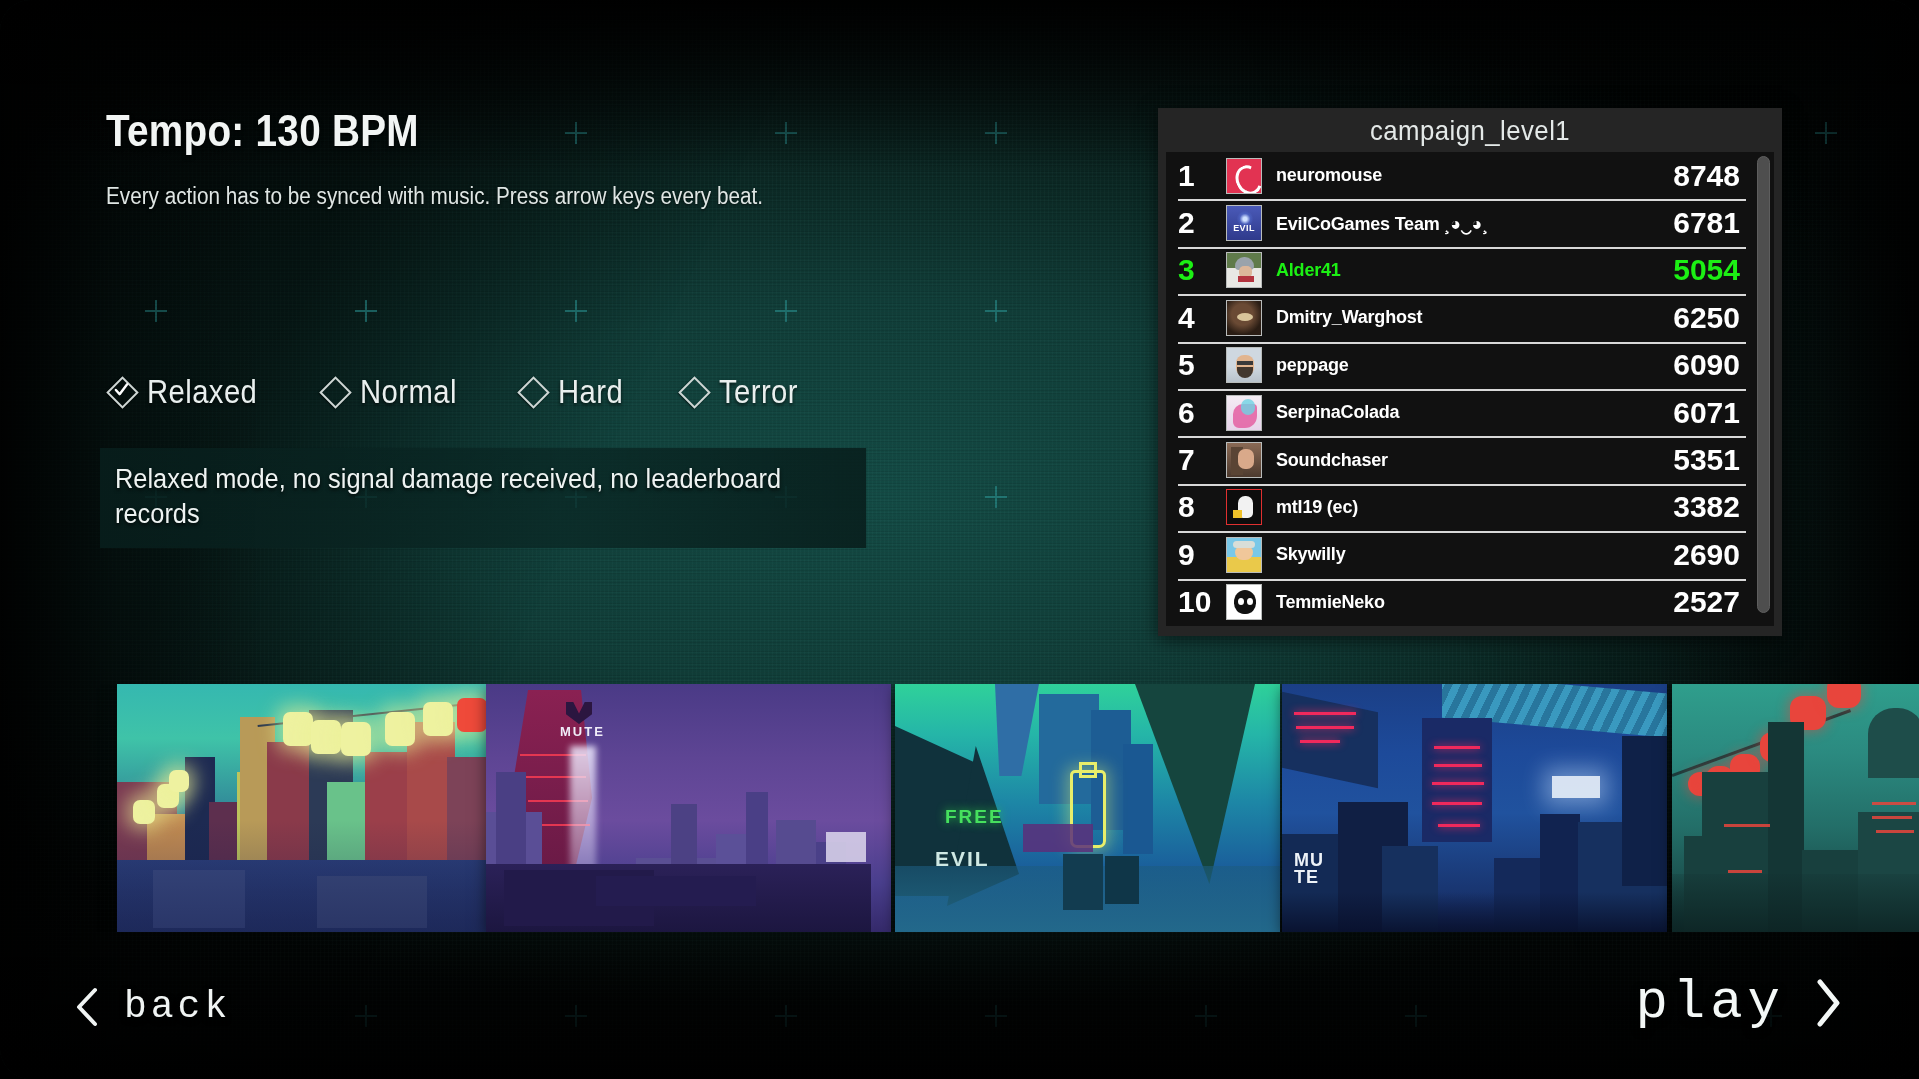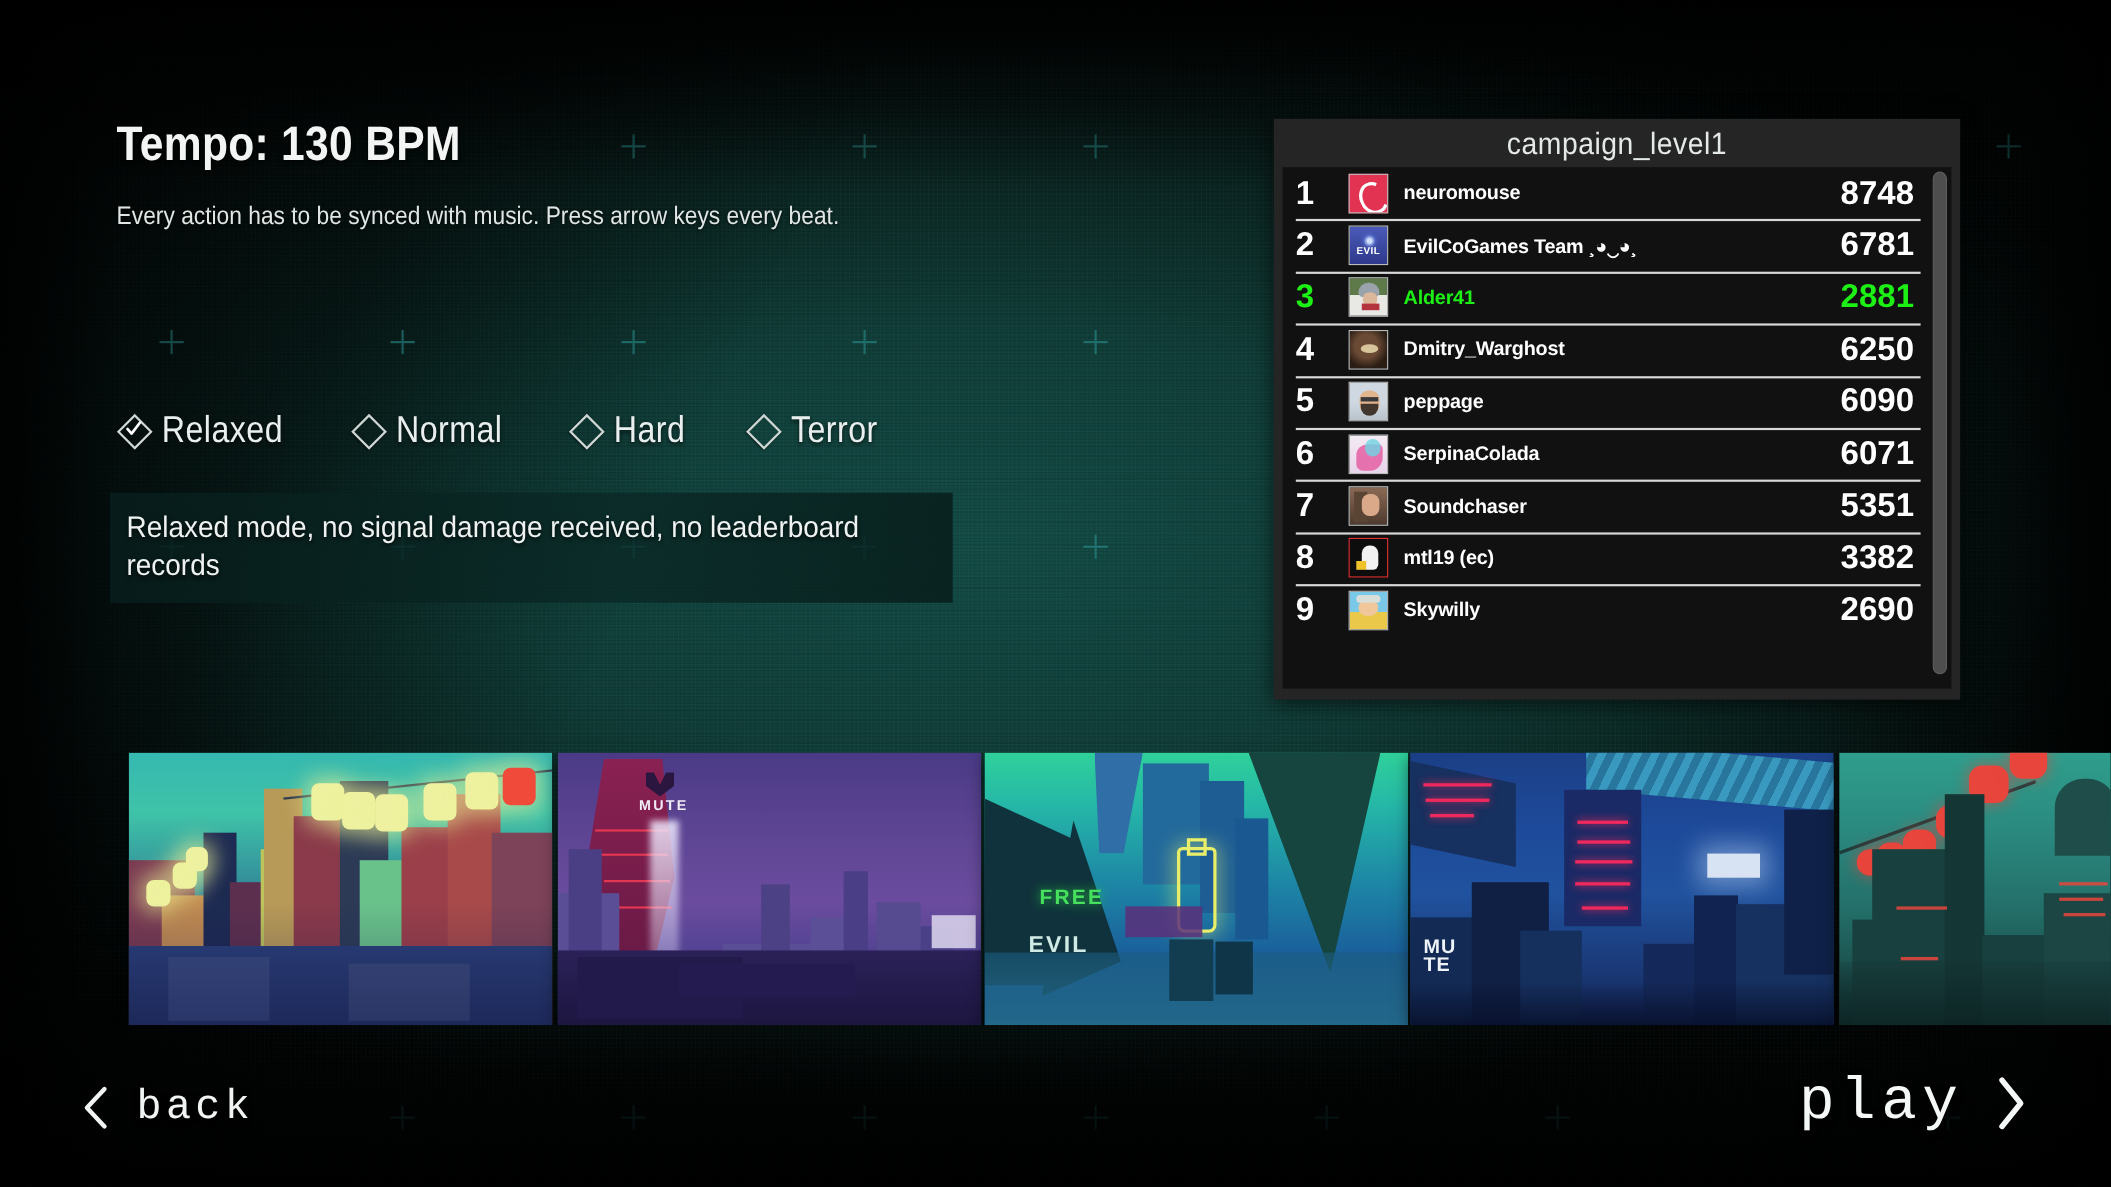--- a/index.html
+++ b/index.html
@@ -327,21 +327,21 @@
   .thumb {
     position: absolute;
     top: 0;
     width: 385px;
     height: 248px;
     overflow: hidden;
     box-shadow: 0 4px 14px rgba(0,0,0,0.55);
   }
   .thumb .art { position: absolute; inset: 0; }
   .b1 { left: 117px; }
-  .b2 { left: 507px; }
+  .b2 { left: 486px; padding-left: 20px; }
   .b3 { left: 895px; }
   .b4 { left: 1282px; }
   .b5 { left: 1672px; width: 247px; }
 
   
   .art1 {
     background:
       linear-gradient(to bottom, #35b8b0 0%, #3fc3a8 22%, #2f7f96 55%, #2a4a86 78%, #25356f 100%);
   }
   .art1 .bldg { position:absolute; bottom:0; }
@@ -559,21 +559,21 @@
         </div>
 
         <div class="lb-row me">
           <span class="lb-rank">3</span>
           <span class="lb-avatar av-alder">
               <span class="h"></span>
               <span class="f"></span>
               <span class="s"></span>
             </span>
           <span class="lb-name">Alder41</span>
-          <span class="lb-score">2881</span>
+          <span class="lb-score">5054</span>
         </div>
 
         <div class="lb-row">
           <span class="lb-rank">4</span>
           <span class="lb-avatar av-dmitry">
               <span class="e"></span>
             </span>
           <span class="lb-name">Dmitry_Warghost</span>
           <span class="lb-score">6250</span>
         </div>
@@ -622,20 +622,30 @@
         <div class="lb-row">
           <span class="lb-rank">9</span>
           <span class="lb-avatar av-sky">
               <span class="f"></span>
               <span class="h"></span>
             </span>
           <span class="lb-name">Skywilly</span>
           <span class="lb-score">2690</span>
         </div>
 
+        <div class="lb-row">
+          <span class="lb-rank">10</span>
+          <span class="lb-avatar av-temmie">
+              <span class="c"></span>
+              <span class="e1"></span>
+              <span class="e2"></span>
+            </span>
+          <span class="lb-name">TemmieNeko</span>
+          <span class="lb-score">2527</span>
+        </div>
 
       </div>
       <div class="lb-scrollbar">
         <div class="lb-thumb"></div>
       </div>
     </div>
   </div>
 
   <div class="thumbs">
 

